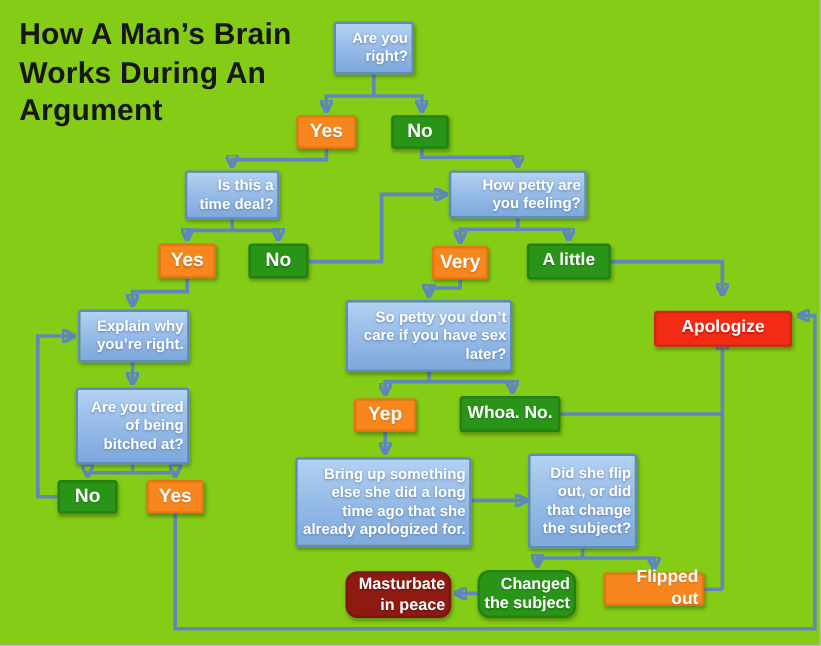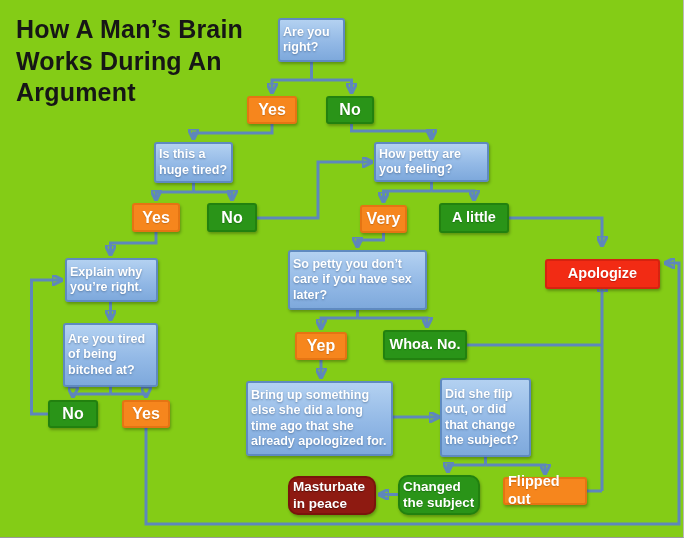--- a/index.html
+++ b/index.html
@@ -10,21 +10,21 @@
   }
   .title{
     position:absolute;left:16px;top:14px;width:250px;
     font-size:25px;font-weight:700;color:#161616;line-height:1.26;
     white-space:pre-line;letter-spacing:.2px;
   }
   svg.connectors{position:absolute;left:0;top:0;z-index:1;}
   svg.connectors path{stroke:#5E87BB;stroke-width:3;fill:none;}
   .node{
     position:absolute;z-index:2;display:flex;align-items:center;justify-content:center;
-    text-align:left;color:#fff;font-weight:700;border-radius:3px;
+    text-align:right;color:#fff;font-weight:700;border-radius:3px;
     box-shadow:1px 2px 3px rgba(0,0,0,0.28);line-height:1.22;padding:2px 3px;box-sizing:border-box;
   }
   .blue{
     background:linear-gradient(to bottom,#b3d1f1 0%,#93b9e6 55%,#7ea9dc 100%);
     border:2px solid #5f8ac0;
     text-shadow:0 1px 2px rgba(50,80,120,.55);
   }
   .orange{background:#F6861D;border:2px solid #e57413;text-shadow:0 1px 1px rgba(120,60,0,.35);}
   .green{background:#2A9418;border:2px solid #22810f;text-shadow:0 1px 1px rgba(0,70,0,.4);}
   .red{background:#F22B14;border:2px solid #d62310;text-shadow:0 1px 1px rgba(120,0,0,.4);}
@@ -82,21 +82,21 @@
     <path d="M602,491 V283" marker-end="url(#ah)"></path>
     <path d="M393,417 H438" marker-end="url(#ah)"></path>
     <path d="M485.5,465 H448 V471" marker-end="url(#ah)"></path>
     <path d="M485.5,465 H545 V473" marker-end="url(#ah)"></path>
     <path d="M398,494.5 H380" marker-end="url(#ah)"></path>
   </svg>
 
   <div class="node blue q" style="left:278px;top:18px;width:67px;height:44px">Are you right?</div>
   <div class="node orange sm" style="left:247px;top:96px;width:50px;height:28px">Yes</div>
   <div class="node green sm" style="left:326px;top:96px;width:48px;height:28px">No</div>
-  <div class="node blue q" style="left:154px;top:142px;width:79px;height:41px">Is this a huge tired?</div>
+  <div class="node blue q" style="left:154px;top:142px;width:79px;height:41px">Is this a time deal?</div>
   <div class="node orange sm" style="left:132px;top:203px;width:48px;height:29px">Yes</div>
   <div class="node green sm" style="left:207px;top:203px;width:50px;height:29px">No</div>
   <div class="node blue q" style="left:374px;top:142px;width:115px;height:40px">How petty are you feeling?</div>
   <div class="node orange sm" style="left:360px;top:205px;width:47px;height:28px">Very</div>
   <div class="node green md" style="left:439px;top:203px;width:70px;height:30px">A little</div>
   <div class="node blue q" style="left:65px;top:258px;width:93px;height:44px">Explain why you’re right.</div>
   <div class="node blue q" style="left:63px;top:323px;width:95px;height:64px">Are you tired of being bitched at?</div>
   <div class="node green sm" style="left:48px;top:400px;width:50px;height:28px">No</div>
   <div class="node orange sm" style="left:122px;top:400px;width:48px;height:28px">Yes</div>
   <div class="node blue q" style="left:288px;top:250px;width:139px;height:60px">So petty you don’t care if you have sex later?</div>

